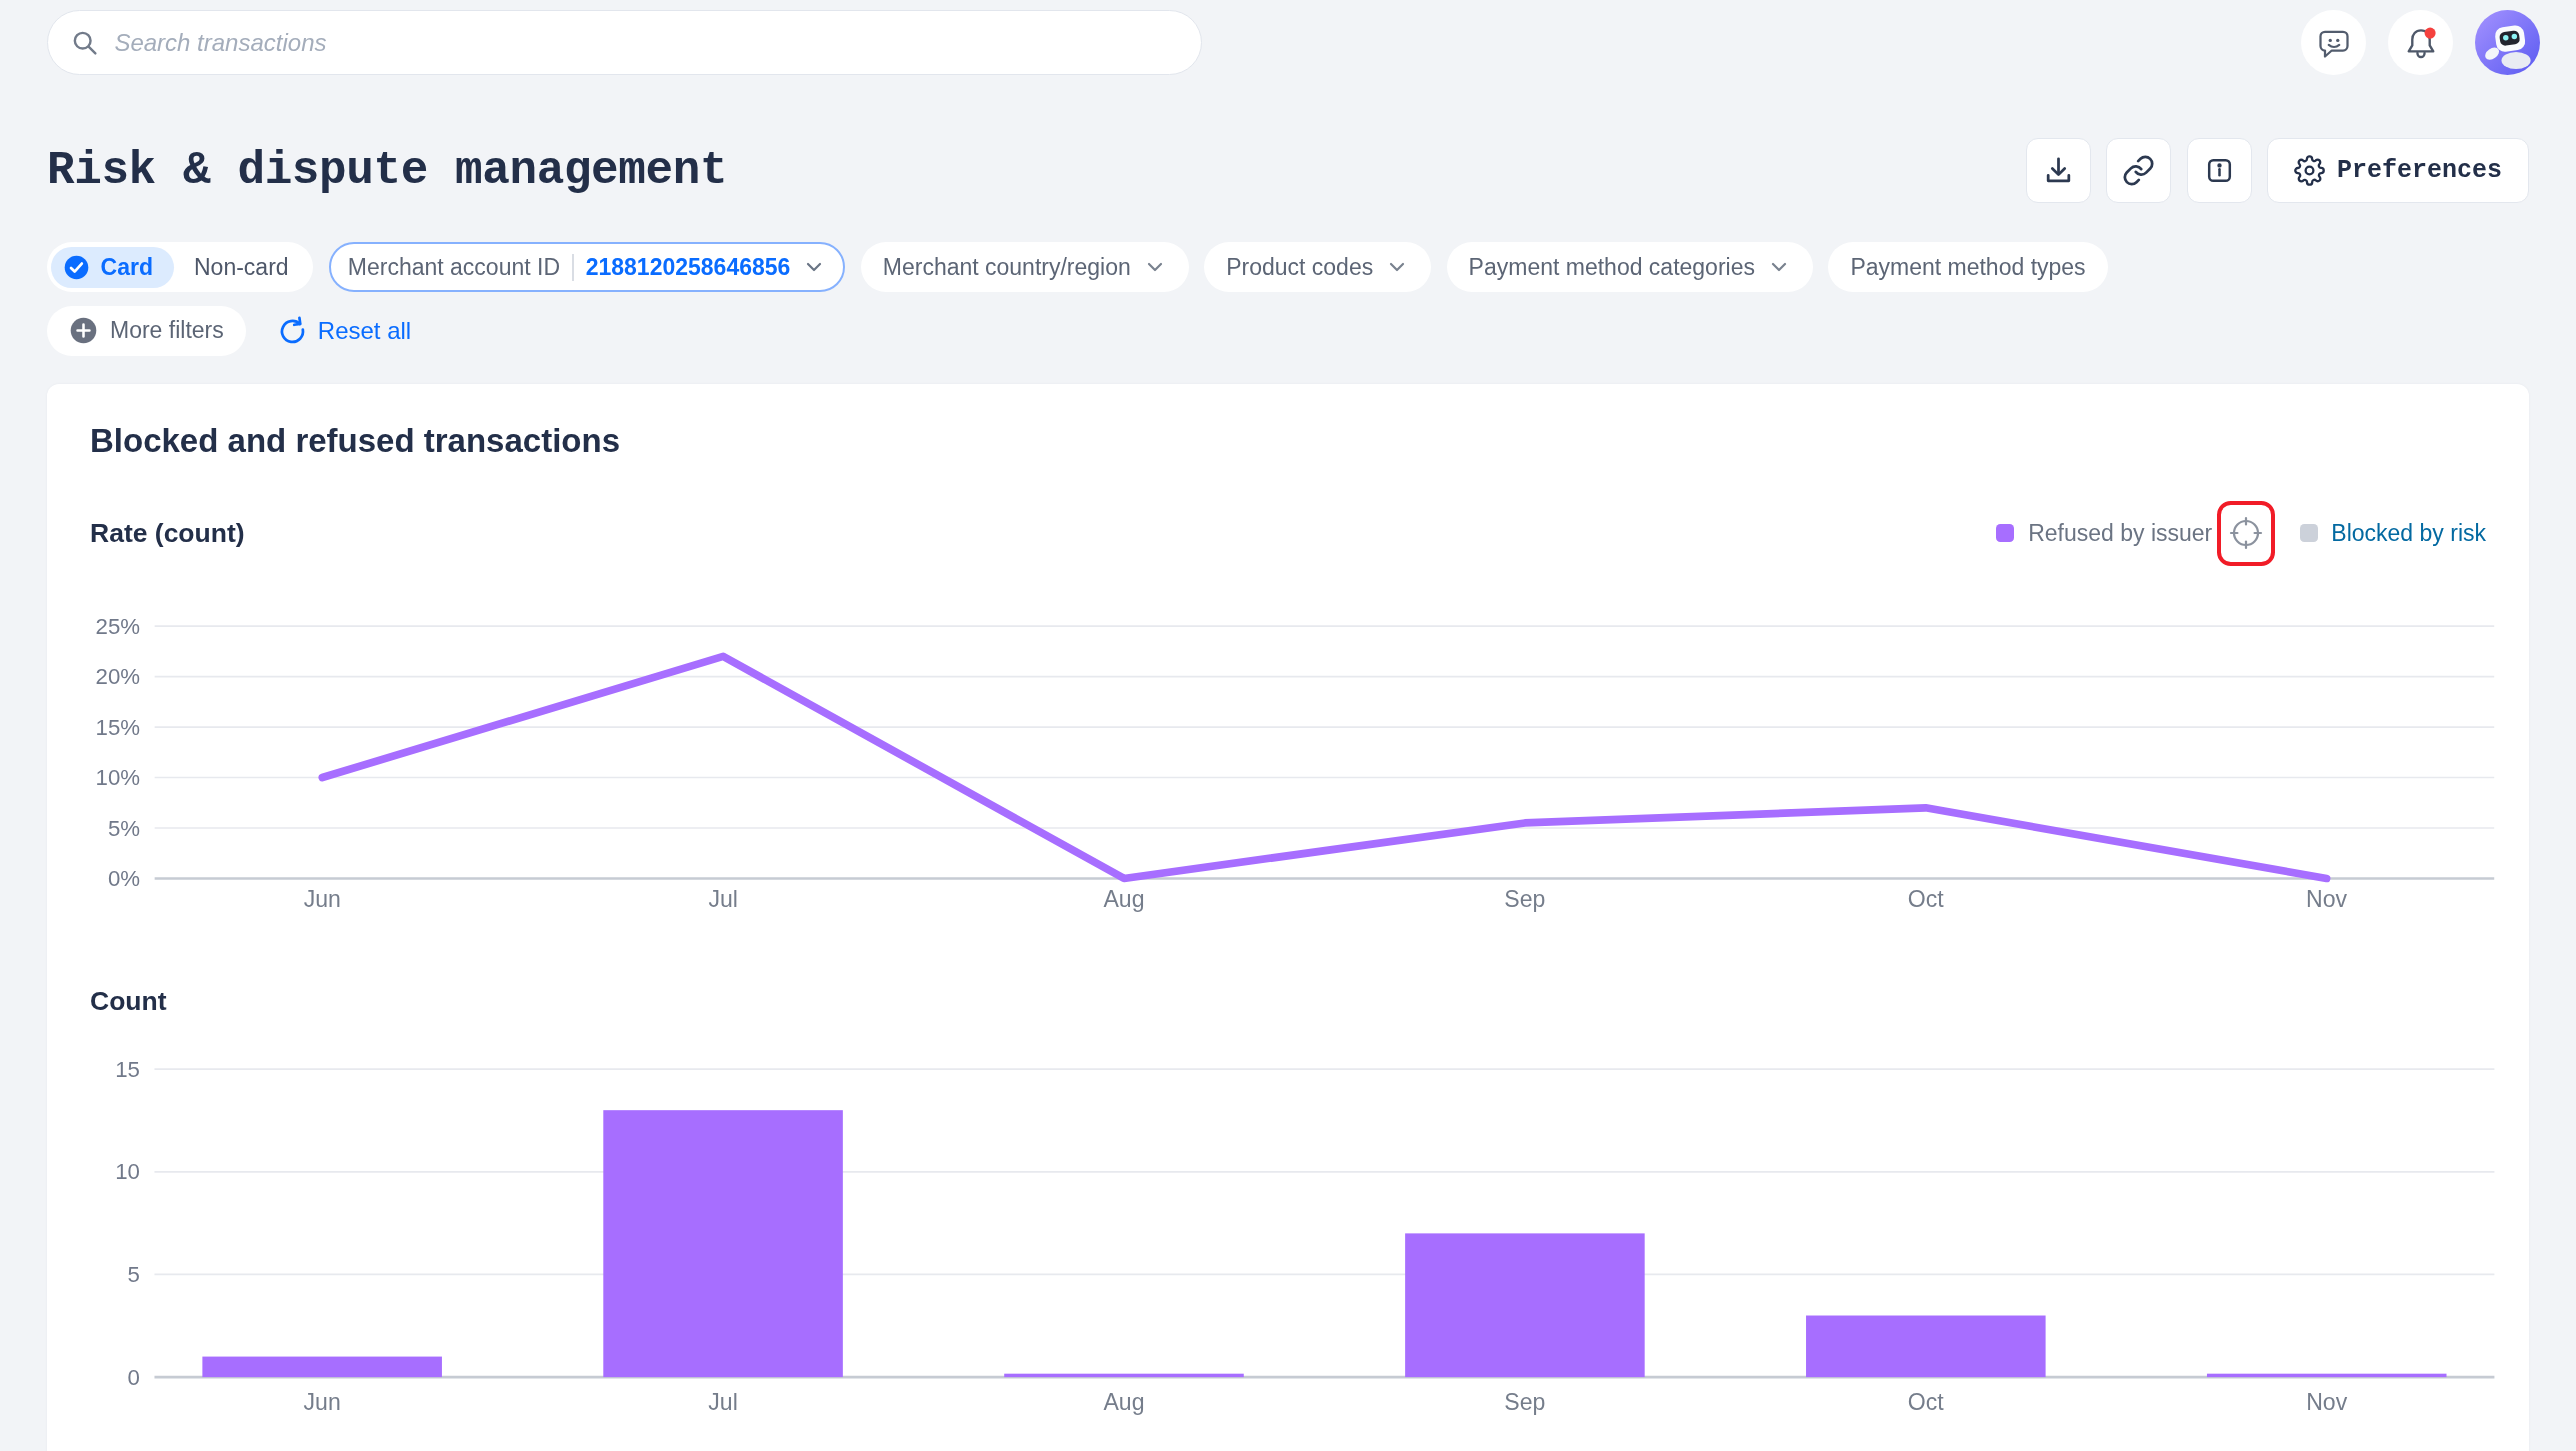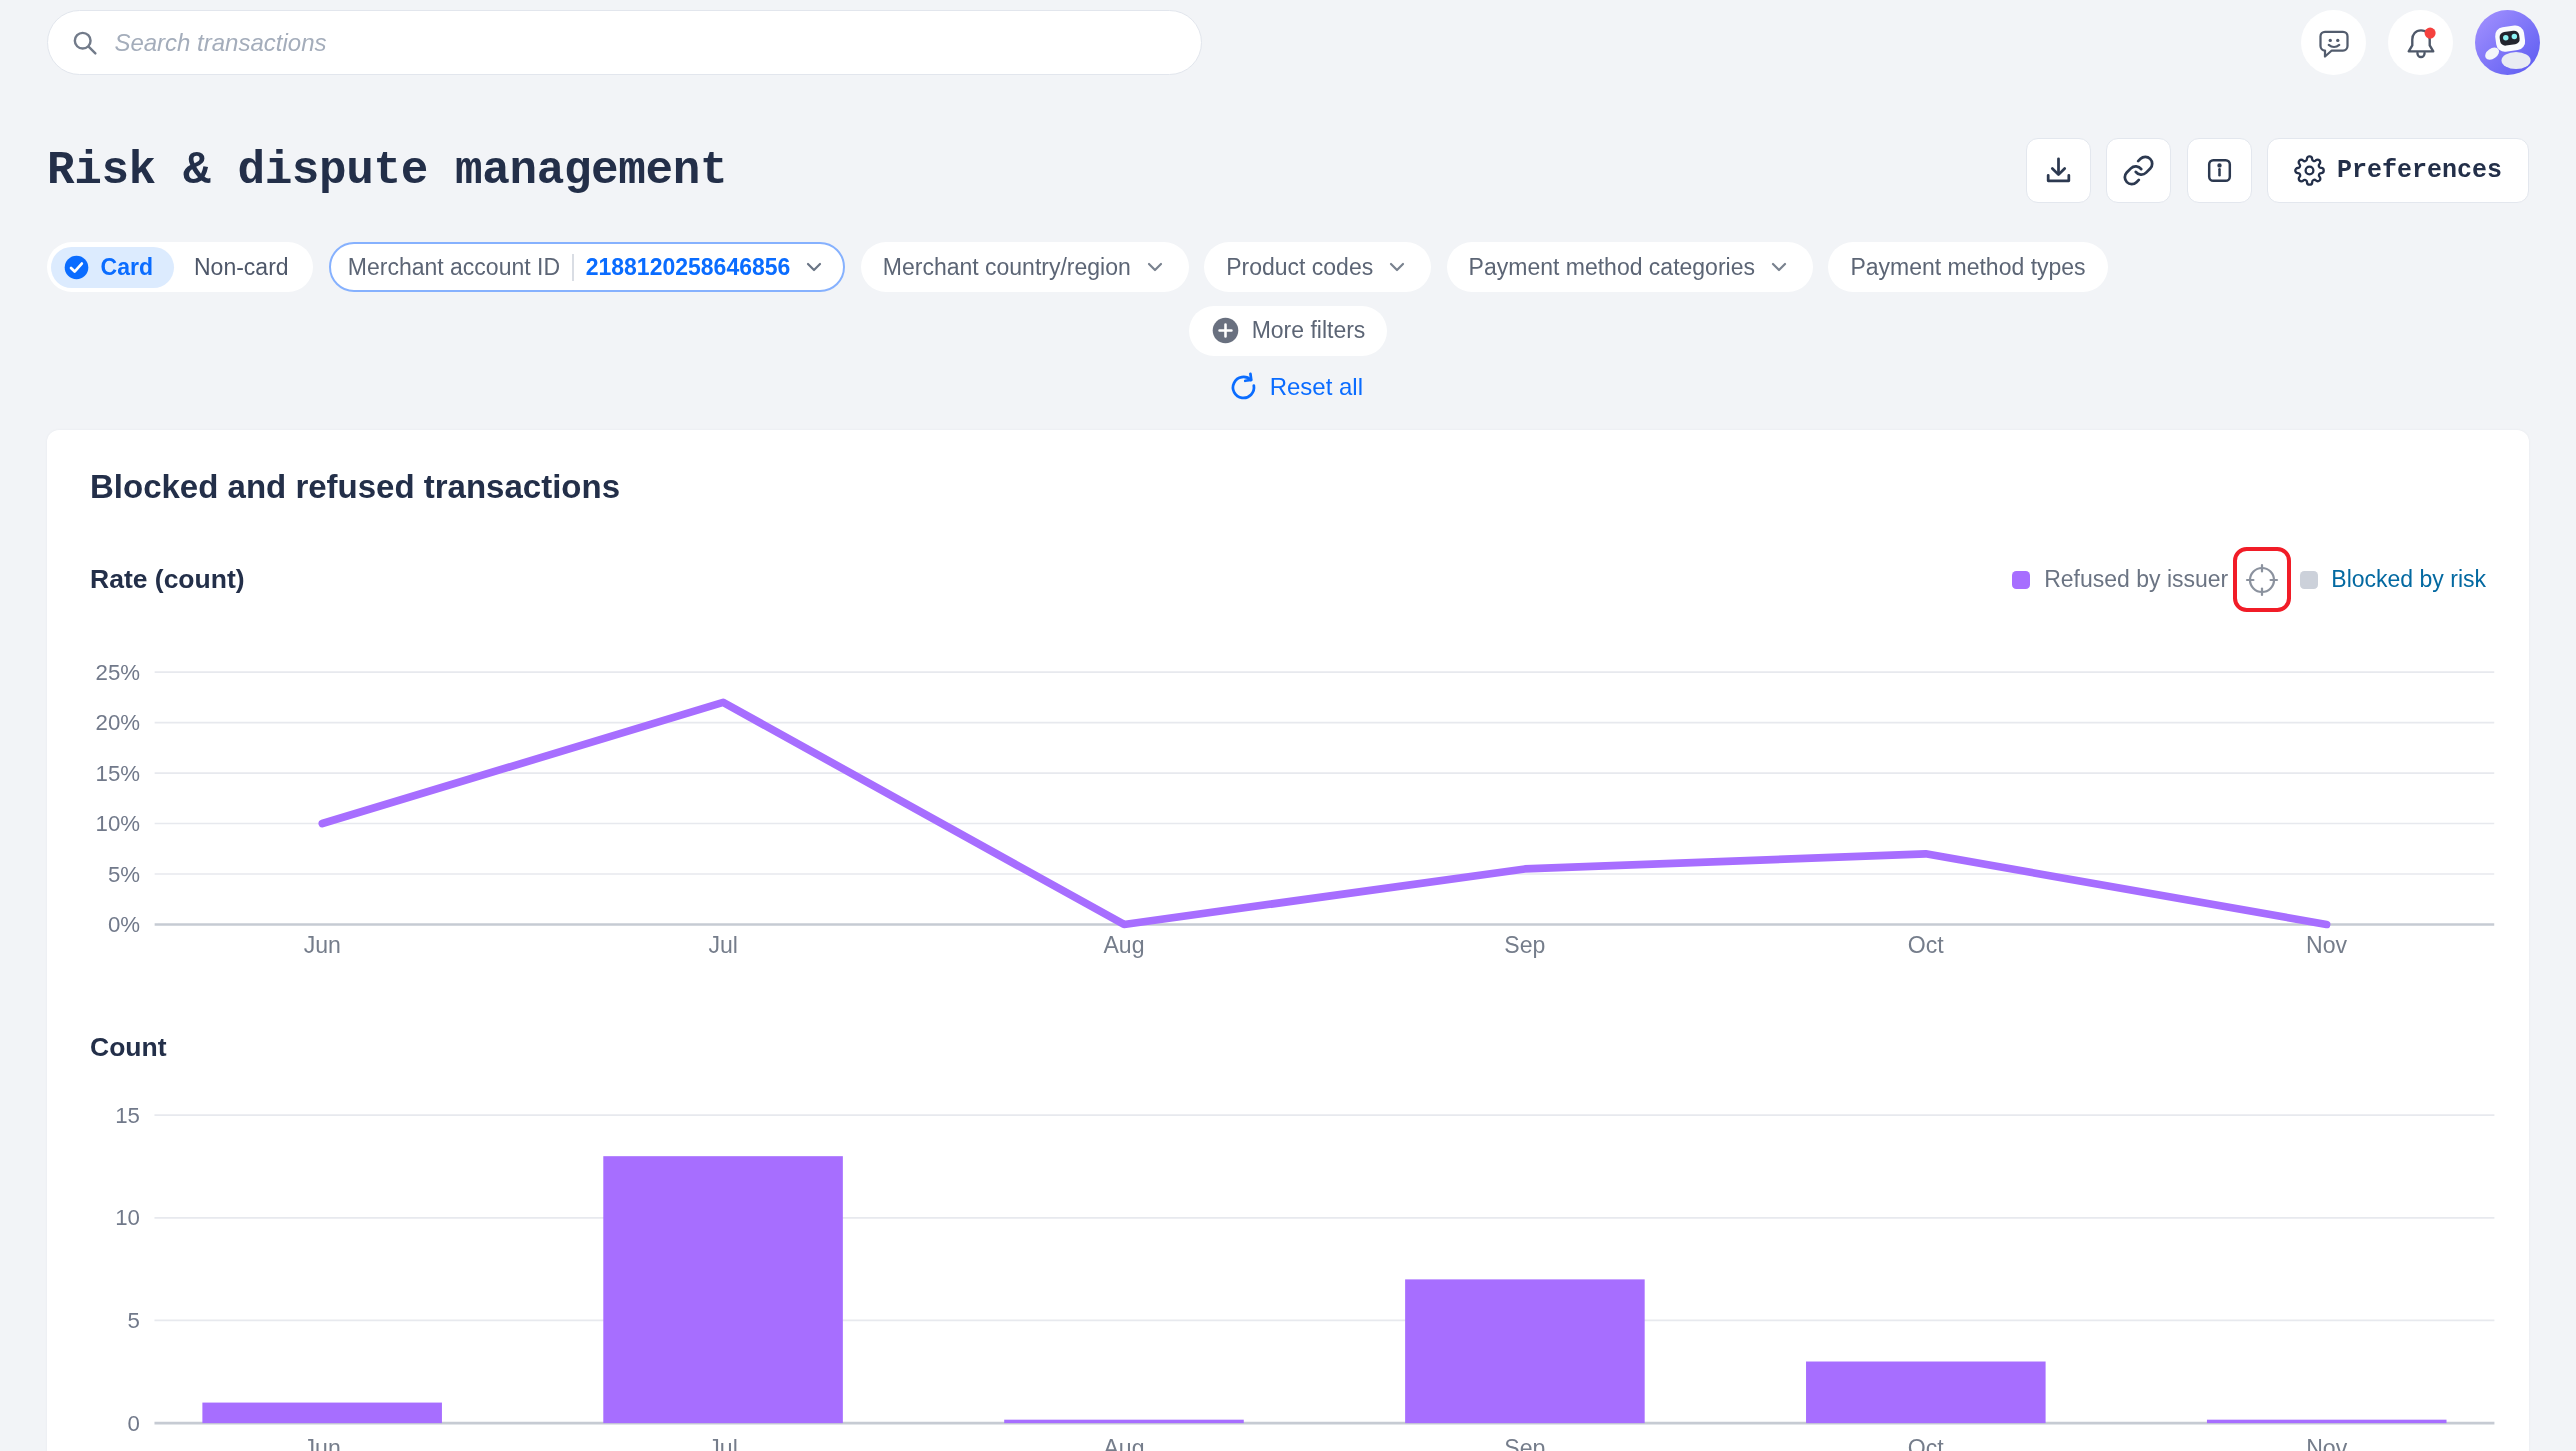--- a/index.html
+++ b/index.html
@@ -31,21 +31,21 @@
   h1 { font-size: 46px; font-weight: 700; color: #232f49; letter-spacing: -0.4px; }
   .toolbar { display: flex; gap: 15.4px; }
   .tool-btn {
     height: 65px; min-width: 65px; background: #fff; border: 1.7px solid #e3e7ee; border-radius: 12px;
     display: flex; align-items: center; justify-content: center; gap: 12px; cursor: pointer; color: #2c3950;
   }
   .tool-btn.pref { padding: 9px 26px; font-size: 25px; font-weight: 600; color: #232f49; font-family: inherit; }
 
   
   .filters { margin: 39px 47px 0; display: flex; gap: 15.4px; align-items: center; }
-  .filters.second { margin-top: 13.7px; flex-direction: column; }
+  .filters.second { margin-top: 13.7px; }
   .segmented { background: #fff; border-radius: 25px; padding: 4.3px; display: flex; height: 50px; }
   .seg {
     border: none; background: transparent; border-radius: 20.5px; padding: 0 20.5px;
     font-size: 23px; color: #4e5769; display: flex; align-items: center; gap: 10.3px; cursor: pointer; font-family: inherit;
   }
   .seg.active { background: #dcebfe; color: #0a6cff; font-weight: 600; padding-left: 12px; }
   .chip {
     height: 50px; border-radius: 25px; background: #fff; border: none;
     display: flex; align-items: center; padding: 0 22px; gap: 12px;
     font-size: 23px; color: #5c6575; cursor: pointer; font-family: inherit; white-space: nowrap;
@@ -60,21 +60,21 @@
 
   
   .card {
     margin: 28px 47px 0; background: #fff; border-radius: 12px;
     padding: 38px 30px 0 43px; height: 1372px;
     box-shadow: 0 0.9px 2.6px rgba(35,47,73,0.05);
   }
   h2 { font-size: 33px; font-weight: 700; color: #232f49; }
   .section-row { display: flex; justify-content: space-between; align-items: center; margin-top: 46px; height: 55px; padding-right: 13px; }
   h3 { font-size: 26.5px; font-weight: 700; color: #232f49; }
-  .legend { display: flex; align-items: center; gap: 20px; }
+  .legend { display: flex; align-items: center; gap: 36px; }
   .legend-item { display: flex; align-items: center; gap: 13.7px; font-size: 23px; color: #6b7483; border: none; background: none; cursor: pointer; font-family: inherit; }
   .legend-item.disabled { color: #0369a1; }
   .sq { width: 18px; height: 18px; border-radius: 4.3px; display: inline-block; }
   .crosshair-wrap { position: relative; display: flex; margin-left: 1.7px; }
   .annotation-box { position: absolute; left: -11px; top: -14.5px; width: 58px; height: 65px; border: 4.3px solid #f11c27; border-radius: 13.7px; pointer-events: none; }
   svg.chart { display: block; }
   #rate-svg { margin-top: 48px; }
   .count-title { margin-top: 22px; }
   #count-svg { margin-top: 35px; }
 </style>

